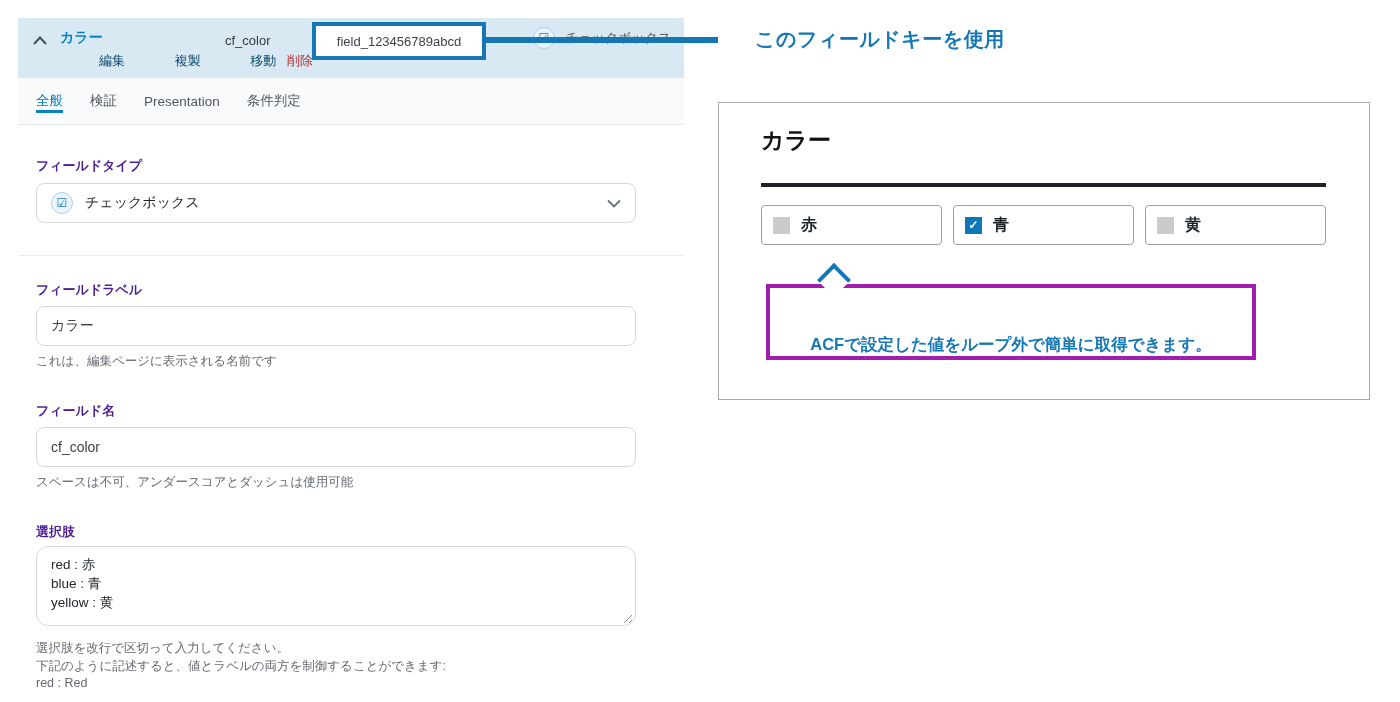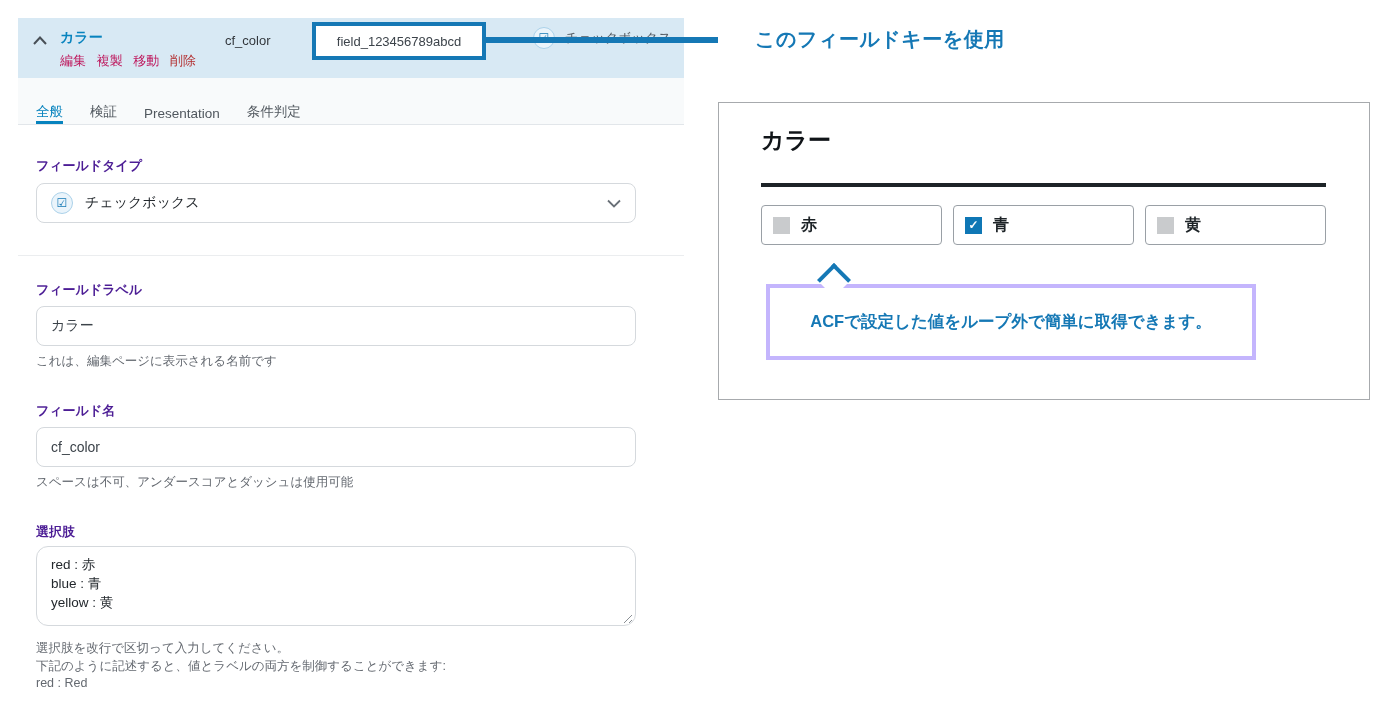--- a/index.html
+++ b/index.html
@@ -5,38 +5,38 @@
   * { margin:0; padding:0; box-sizing:border-box; }
   body { background:#fff; font-family:"Liberation Sans", sans-serif; }
   .app { position:relative; width:1380px; height:702px; background:#fff; overflow:hidden; }
 
   
   .field-header { position:absolute; left:18px; top:18px; width:666px; height:60px; background:#d8e9f4; z-index:1; }
   .collapse-btn { position:absolute; left:14px; top:15px; width:18px; height:14px; cursor:pointer; }
   .hdr-title { position:absolute; left:42px; top:11px; font-size:14px; font-weight:700; color:#0783be; cursor:pointer; }
   .hdr-actions { position:absolute; left:42px; top:34px; font-size:13px; }
   .hdr-actions span { margin-right:7px; cursor:pointer; }
-  .act-link { color:#be185d; }
+  .act-link { color:#0c4a6e;margin-left:39px; }
   .act-delete { color:#b32d2e; }
   .hdr-fieldname { position:absolute; left:207px; top:15px; font-size:13px; color:#32373c; }
   .key-box { position:absolute; left:294px; top:4px; width:174px; height:38px; background:#fff;
              border:4px solid #1578b5; display:flex; align-items:center; justify-content:center;
              font-size:13px; color:#3c434a; z-index:4; }
   .hdr-type { position:absolute; left:515px; top:9px; display:flex; align-items:center; gap:10px;
               color:#50575e; font-size:13px; z-index:1; }
   .type-circle { width:22px; height:22px; border-radius:50%; background:#eaf4fb; border:1px solid #abd2ea;
                  color:#1578b5; display:flex; align-items:center; justify-content:center; font-size:12px; line-height:1; }
 
   
   .connector { position:absolute; left:482px; top:37px; width:236px; height:6px; background:#1578b5; z-index:3; }
   .annotation { position:absolute; left:755px; top:26px; font-size:20px; font-weight:700; color:#1578b5; letter-spacing:0.5px; }
 
   
   .tabbar { position:absolute; left:18px; top:78px; width:666px; height:47px; background:#f8fafb;
-            border-bottom:1px solid #e2e6ea; display:flex; align-items:flex-end; padding-left:18px; gap:27px; z-index:1; }
+            border-bottom:1px solid #e2e6ea; display:flex; align-items:center; padding-left:18px; gap:27px; z-index:1; }
   .tab { display:flex; align-items:center; font-size:13.5px; color:#50575e; border-bottom:3px solid transparent;
          padding-top:3px; cursor:pointer; }
   .tab.active { color:#0783be; font-weight:400; border-bottom-color:#0783be; }
 
   
   .form-label { position:absolute; left:36px; font-size:13px; font-weight:600; color:#4c1d95; }
   .text-input { position:absolute; left:36px; width:600px; height:40px; border:1px solid #d5d9dd; border-radius:8px;
                 padding:0 14px; font-size:14px; color:#3c434a; background:#fff; font-family:"Liberation Sans", sans-serif; }
   .help { position:absolute; left:36px; font-size:12.5px; color:#646970; }
 
@@ -57,22 +57,22 @@
   .preview-rule { position:absolute; left:42px; top:80px; width:565px; height:4px; background:#1d2327; }
   .options-row { position:absolute; left:42px; top:102px; width:565px; display:flex; gap:11px; }
   .option { flex:1; height:40px; border:1px solid #9aa0a6; border-radius:4px; display:flex; align-items:center;
             padding:0 11px; gap:11px; background:#fff; cursor:pointer; }
   .cb { width:17px; height:17px; flex:0 0 17px; }
   .cb.unchecked { background:#c9cbcd; }
   .cb.checked { background:#0f77b5; color:#fff; display:flex; align-items:center; justify-content:center;
                 font-size:12px; font-weight:700; line-height:1; }
   .option-label { font-size:16px; font-weight:700; color:#1d2327; }
 
-  .callout { position:absolute; left:47px; top:181px; width:490px; height:76px; border:4px solid #c4b5fd;
-             background:#fff; display:flex; align-items:center; justify-content:center; }
+  .callout { position:absolute; left:47px; top:181px; width:490px; height:76px; border:4px solid #a21caf;
+             background:#fff; display:flex; align-items:flex-end; justify-content:center; }
   .callout-text { font-size:16.5px; font-weight:700; color:#1578b5; }
   .callout-notch { position:absolute; left:103px; top:165px; width:24px; height:24px; background:#fff;
                    border-left:4px solid #1578b5; border-top:4px solid #1578b5; transform:rotate(45deg); z-index:2; }
 </style>
 </head>
 <body>
 
 <div class="app">
 
   <div class="field-header">

